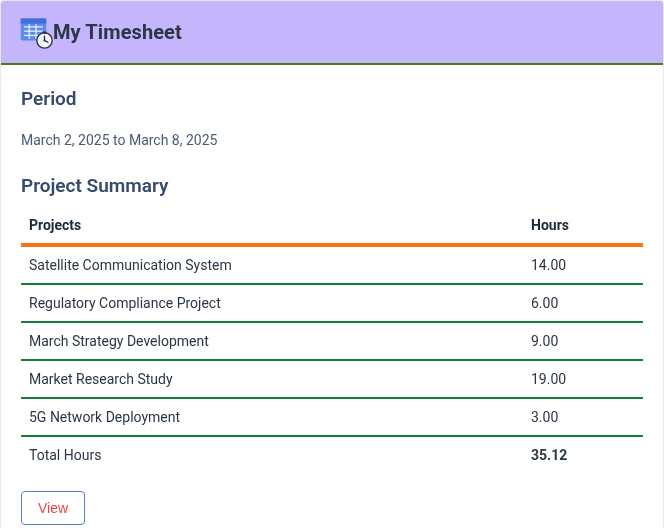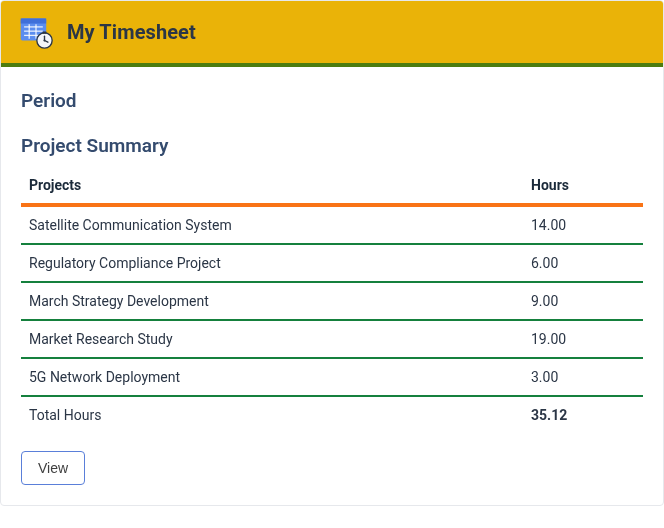--- a/index.html
+++ b/index.html
@@ -12,24 +12,23 @@
   .card {
     width: 664px;
     border: 1px solid #e6e8ec;
     border-radius: 4px;
     overflow: hidden;
     background: #fff;
   }
   .card-header {
     display: flex;
     align-items: center;
-    gap: 14px;
     padding: 14px 18px;
-    background: #eab308;
-    border-bottom: 4px solid #4d7c0f;
+    background: #c4b5fd;
+    border-bottom: 2px solid #4d7c0f;
   }
   .card-header .icon-wrap {
     width: 34px; height: 34px;
     position: relative;
     flex: 0 0 34px;
   }
   .card-header h1 {
     margin: 0;
     font-size: 20px;
     font-weight: 700;
@@ -86,21 +85,21 @@
     font-weight: 700;
   }
   .view-btn {
     display: inline-flex;
     align-items: center;
     justify-content: center;
     padding: 8px 16px;
     border: 1px solid #5a7fd9;
     border-radius: 4px;
     background: #fff;
-    color: #404040;
+    color: #ef4444;
     font-size: 14px;
     font-weight: 500;
     cursor: pointer;
   }
 </style>
 </head>
 <body>
 
 <div class="card">
 
@@ -120,20 +119,21 @@
         <line x1="30" y1="30" x2="34" y2="32" stroke="#2b3646" stroke-width="1.6" stroke-linecap="round"></line>
         <circle cx="30" cy="30" r="1.2" fill="#2b3646"></circle>
       </svg>
     </div>
     <h1>My Timesheet</h1>
   </div>
 
   <div class="card-body">
 
     <div class="section-title">Period</div>
+    <div class="period-value">March 2, 2025 to March 8, 2025</div>
 
     <div class="summary-title">Project Summary</div>
 
     <table class="project-table">
       <thead>
         <tr>
           <th>Projects</th>
           <th class="hours-col">Hours</th>
         </tr>
       </thead>

